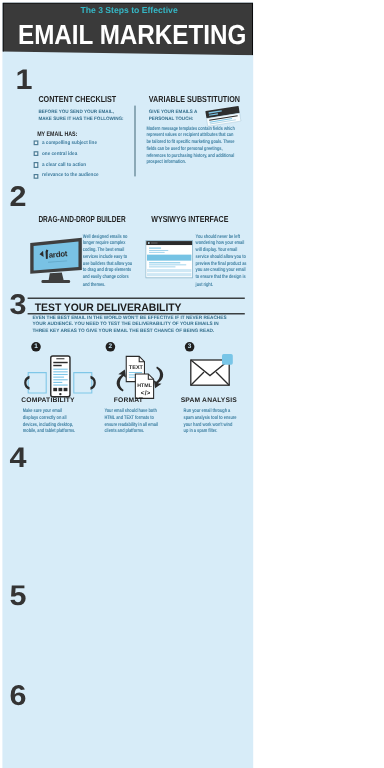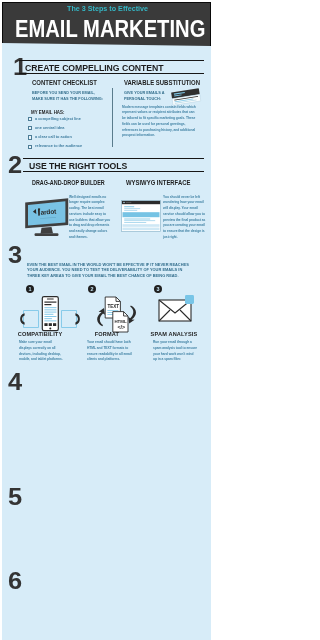--- a/index.html
+++ b/index.html
@@ -43,23 +43,20 @@
 </head>
 <body>
 
 <div class="page">
   <div class="masthead">
     <div class="eyebrow">The 3 Steps to Effective</div>
     <div class="mast-title">EMAIL MARKETING</div>
   </div>
 
   <div class="secnum" style="left:11px;top:53px">1</div>
-  <div class="secbar" style="left:17px;top:58px">
-    <div class="t">CREATE COMPELLING CONTENT</div>
-  </div>
 
   <div class="vdiv" style="left:110px;top:86px;height:59px"></div>
   <div class="h3" style="left:30px;top:77px">CONTENT CHECKLIST</div>
   <div class="sub" style="left:30px;top:88px;width:80px">BEFORE YOU SEND YOUR EMAIL,<br>MAKE SURE IT HAS THE FOLLOWING:</div>
   <div class="h3" style="left:29px;top:106.5px;font-size:5.4px">MY EMAIL HAS:</div>
   <div id="checklist">
       <div class="chkrow" style="top: 114.2px;">
         <span class="chkbox"></span>
         <span class="chklabel">a compelling subject line</span>
       </div>
@@ -86,23 +83,20 @@
       <rect x="6.5" y="6.6" width="7.5" height="0.9" fill="#7cc5e6"></rect>
       <rect x="4" y="9.4" width="28" height="6.6" rx="0.4" fill="#fafdfe" stroke="#9fc3d6" stroke-width="0.35"></rect>
       <rect x="6" y="10.7" width="24" height="0.9" fill="#2a2a2a"></rect>
       <rect x="6" y="12.4" width="19" height="0.8" fill="#7cc5e6"></rect>
       <rect x="6" y="13.9" width="22" height="0.8" fill="#b6d7e6"></rect>
     </g>
   </svg>
   <div class="bodyt" style="left:120px;top:101.5px;width:101px">Modern message templates contain fields which represent values or recipient attributes that can be tailored to fit specific marketing goals. These fields can be used for personal greetings, references to purchasing history, and additional prospect information.</div>
 
   <div class="secnum" style="left:6px;top:151px">2</div>
-  <div class="secbar" style="left:21px;top:156px">
-    <div class="t">USE THE RIGHT TOOLS</div>
-  </div>
 
   <div class="h3" style="left:30px;top:177px;transform:scaleX(0.745)">DRAG-AND-DROP BUILDER</div>
   <div class="h3" style="left:124px;top:177px;transform:scaleX(0.81)">WYSIWYG INTERFACE</div>
 
   <svg style="position:absolute;left:21px;top:193px" width="48" height="44" viewBox="0 0 48 44">
     <g>
       <path d="M2.2 7.6 L45.2 3.2 L45.2 30.0 L2.2 33.2 Z" fill="#3f3f3f"></path>
       <path d="M5.0 10.0 L42.4 6.2 L42.4 27.4 L5.0 30.4 Z" fill="#79c2e4"></path>
       <path d="M18.5 32.8 L28.5 32.0 L30.0 38.3 L17.5 38.8 Z" fill="#3f3f3f"></path>
       <rect x="11.5" y="38.3" width="24" height="2.6" rx="1.2" fill="#3f3f3f"></rect>
@@ -127,20 +121,23 @@
     <rect x="3.2" y="9.9" width="13" height="0.8" fill="#9ed2ec"></rect>
     <rect x="1.5" y="12.2" width="37" height="5" fill="#76c3e4"></rect>
     <rect x="3.2" y="18.6" width="26" height="0.8" fill="#76c3e4"></rect>
     <rect x="3.2" y="20.3" width="31" height="0.8" fill="#9ed2ec"></rect>
     <rect x="3.2" y="22" width="22" height="0.8" fill="#9ed2ec"></rect>
     <rect x="1.5" y="24.2" width="37" height="2.6" fill="#cfe8f5"></rect>
     <rect x="1.5" y="27.6" width="37" height="2.6" fill="#cfe8f5"></rect>
   </svg>
 
   <div class="secnum" style="left:6px;top:241px">3</div>
+  <div class="secbar" style="left:21px;top:246px">
+    <div class="t">TEST YOUR DELIVERABILITY</div>
+  </div>
 
   <div class="sub" style="left:25px;top:259.5px;transform:scaleX(0.96)">EVEN THE BEST EMAIL IN THE WORLD WON'T BE EFFECTIVE IF IT NEVER REACHES<br>YOUR AUDIENCE. YOU NEED TO TEST THE DELIVERABILITY OF YOUR EMAILS IN<br>THREE KEY AREAS TO GIVE YOUR EMAIL THE BEST CHANCE OF BEING READ.</div>
 
   <svg style="position:absolute;left:18px;top:292px" width="60" height="40" viewBox="0 0 60 40">
     <path d="M3.5 16.5 L18.5 16.5 L18.5 33.5 L3.5 33.5 Z" fill="none" stroke="#7fc7e8" stroke-width="0.9"></path>
     <path d="M41.5 16.5 L56.5 16.5 L56.5 33.5 L41.5 33.5 Z" fill="none" stroke="#7fc7e8" stroke-width="0.9"></path>
     <path d="M4.6 19.2 A6 6 0 0 0 4.6 30.8 L4.6 28.6 A3.8 3.8 0 0 1 4.6 21.4 Z" fill="#2b2b2b"></path>
     <path d="M55.4 19.2 A6 6 0 0 1 55.4 30.8 L55.4 28.6 A3.8 3.8 0 0 0 55.4 21.4 Z" fill="#2b2b2b"></path>
     <rect x="22.3" y="2.6" width="16" height="34" rx="1.7" fill="#ffffff" stroke="#2b2b2b" stroke-width="1.2"></rect>
     <rect x="26.8" y="4.6" width="7" height="0.85" rx="0.42" fill="#2b2b2b"></rect>

